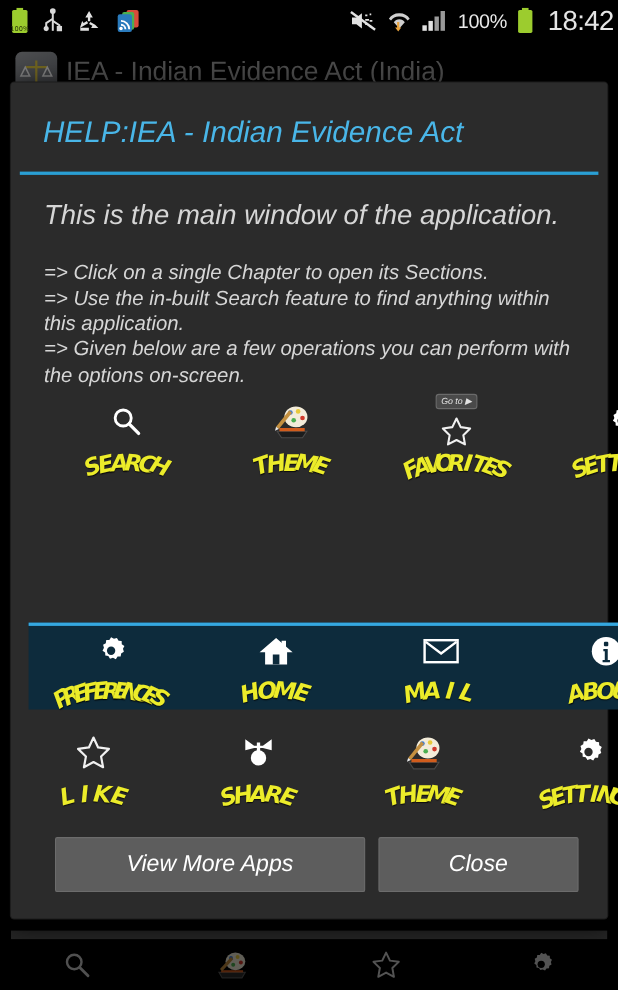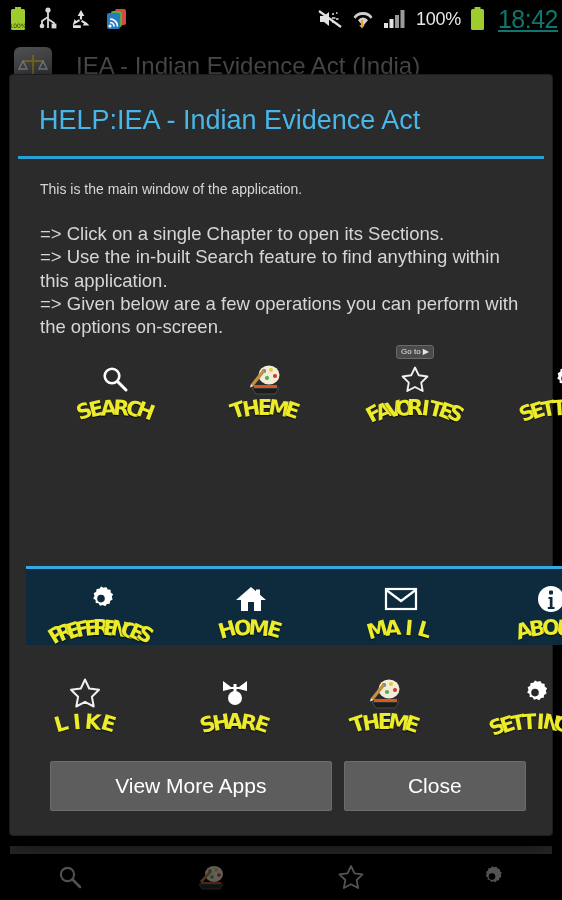--- a/index.html
+++ b/index.html
@@ -14,27 +14,27 @@
   
   .statusbar {
     position: absolute; top: 0; left: 4px; width: 562px; height: 38px;
     background: #000; display: flex; align-items: center;
     padding: 0 8px 0 6px;
   }
   .sb-left { display: flex; align-items: center; gap: 13px; }
   .sb-right { display: flex; align-items: center; gap: 9px; margin-left: auto; }
   .sb-icon { display: block; }
   .sb-pct { color: #e8e8e8; font-size: 18px; letter-spacing: -0.3px; }
-  .sb-clock { color: #0f766e; font-size: 25px; letter-spacing: -0.5px; margin-left: 4px; text-decoration: underline; }
+  .sb-clock { color: #e5e5e5; font-size: 25px; letter-spacing: -0.5px; margin-left: 4px; }
 
   
   .app-behind { position: absolute; inset: 38px 0 0 0; background: #000; }
   .app-actionbar {
     position: absolute; top: 0; left: 0; width: 562px; height: 56px;
-    display: flex; align-items: center; gap: 24px; padding-left: 14px;
+    display: flex; align-items: center; gap: 8px; padding-left: 14px;
   }
   .app-logo {
     width: 38px; height: 38px; border-radius: 6px;
     background: linear-gradient(160deg, #8e9094 0%, #6d7075 55%, #55585c 100%);
     position: relative; overflow: hidden; opacity: .55;
   }
   .app-title {
     color: #4a4a4a; font-size: 24px; white-space: nowrap;
   }
   .app-round {
@@ -50,37 +50,37 @@
   .app-bb-strip {
     position: absolute; left: 10px; right: 10px; bottom: 46px; height: 8px;
     background: #262626;
   }
 
   
   .dialog {
     position: absolute; left: 10px; top: 75px; width: 542px; height: 760px;
     background: #2b2b2b; border-radius: 3px;
     box-shadow: 0 0 0 1px #1d1d1d, 0 6px 22px rgba(0,0,0,.85);
-    display: flex; flex-direction: column;
+    display: flex; flex-direction: column; font-style: italic;
   }
   .dlg-title {
     color: #49b6e8; font-size: 27px; padding: 32px 0 22px 29px; line-height: 1;
   }
   .dlg-rule { height: 3px; background: #2a9fd4; margin: 0 8px; }
 
   .dlg-body { padding: 22px 26px 0 30px; flex: 1; }
-  .body-lead { color: #d6d6d6; font-size: 14px; line-height: 1.22; }
+  .body-lead { color: #d6d6d6; font-size: 25px; line-height: 1.22; }
   .body-list { color: #d6d6d6; font-size: 18.5px; line-height: 1.26; margin-top: 24px; }
   .body-list div { text-indent: 0; }
 
   
   .icon-row { display: flex; width: 100%; }
   .icon-cell {
     flex: 1; position: relative; height: 78px;
-    display: flex; flex-direction: column; align-items: center; justify-content: flex-end;
+    display: flex; flex-direction: column; align-items: center; justify-content: space-between;
   }
   .cell-ico { height: 34px; display: flex; align-items: center; justify-content: center; margin-top: 6px; }
   .arc { position: relative; width: 150px; height: 30px; margin-top: -1px; }
   .arc span {
     position: absolute; left: 50%; top: 50%;
     color: #ecec2a; font-size: 21px; font-weight: bold;
     font-family: "DejaVu Sans", sans-serif;
     letter-spacing: 0px; white-space: nowrap;
     transform-origin: 50% 50%;
     text-shadow: 0 1px 1px rgba(0,0,0,.75);

